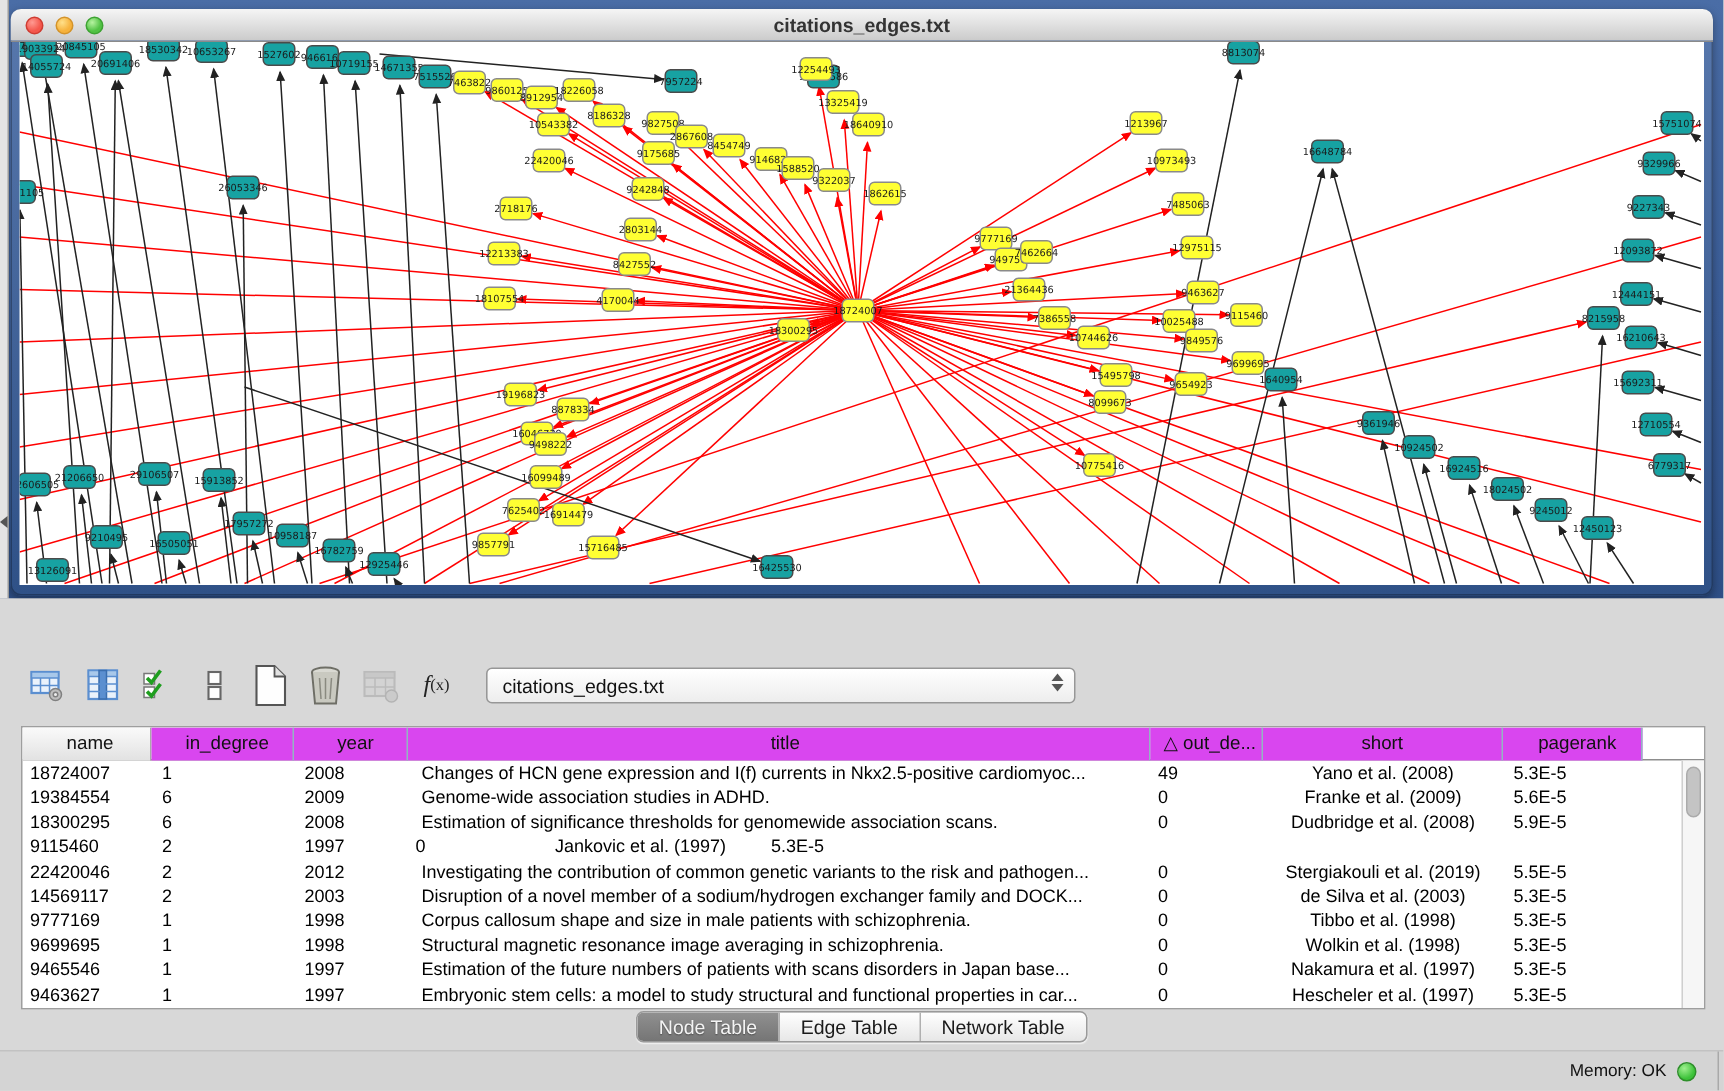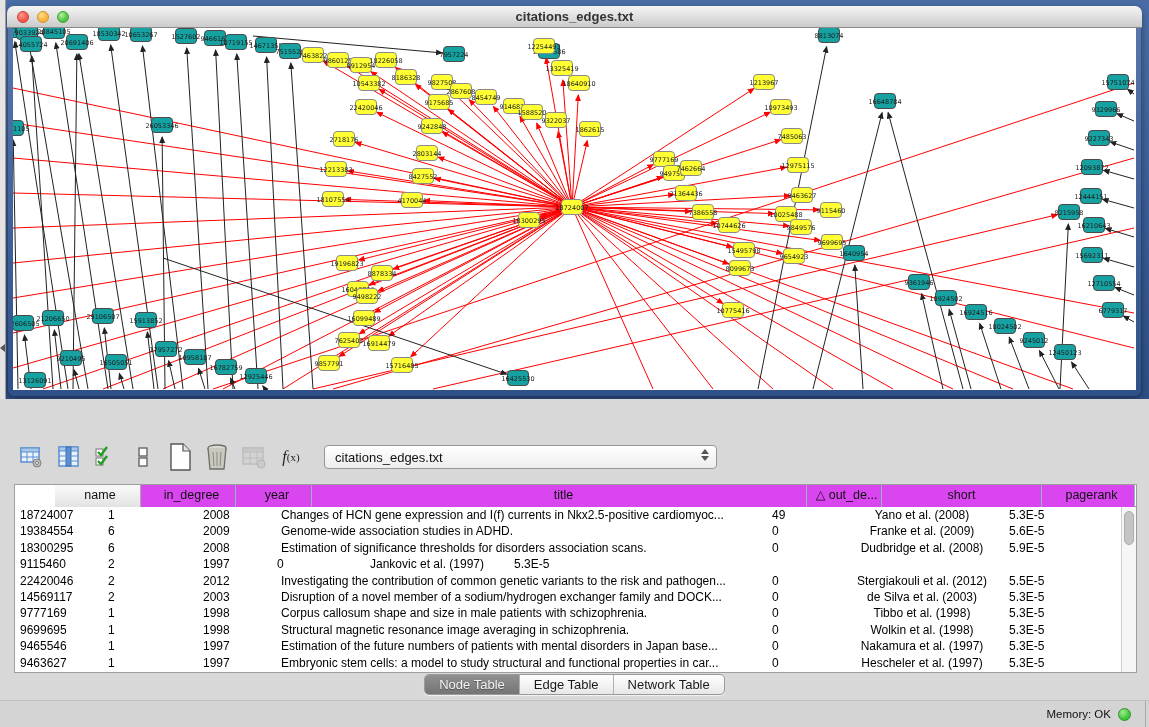--- a/index.html
+++ b/index.html
@@ -53,21 +53,21 @@
   .fx { font-size:14px; color:#222; font-family:"Liberation Serif", serif; }
   .fx i { font-size:16px; }
   .combo { margin-left:10px; width:393px; height:24px; border:1px solid #979797; border-radius:4px;
     background:linear-gradient(#ffffff,#ededed); display:flex; align-items:center;
     font-size:13px; color:#111; padding-left:10px; position:relative; }
   .combo .arrows { position:absolute; right:7px; top:3px; display:flex; flex-direction:column; gap:2px; }
   .combo .up { width:0;height:0;border-left:4px solid transparent;border-right:4px solid transparent;border-bottom:5px solid #555; }
   .combo .dn { width:0;height:0;border-left:4px solid transparent;border-right:4px solid transparent;border-top:5px solid #555; }
 
   .table-wrap { position:absolute; left:14px; top:85px; width:1123px; height:189px;
-    background:#ffffff; border:1px solid #9e9e9e; overflow:hidden;padding-left:40px; }
+    background:#ffffff; border:1px solid #9e9e9e; overflow:hidden; }
   .thead { display:flex; height:22px; border-bottom:1px solid #8d8d8d; background:#fff; }
   .th { height:22px; line-height:21px; font-size:12.5px; color:#111; text-align:center;
     background:#d946ef; border-right:1px solid #94b4c2; overflow:hidden; white-space:nowrap; }
   .th.c0 { background:linear-gradient(#fafafa,#e2e2e2); border-right:1px solid #aaa; }
   .tbody { position:absolute; left:0; top:22px; right:15px; bottom:0; overflow:hidden; }
   .tr { display:flex; height:16.4px; line-height:16.4px; font-size:12px; color:#000; white-space:nowrap; }
   .td { overflow:hidden; white-space:nowrap; }
   .c0 { width:86px;  padding-left:5px;  flex:0 0 86px; }
   .c1 { width:95px;  padding-left:7px;  flex:0 0 95px; }
   .c2 { width:76px;  padding-left:7px;  flex:0 0 76px; }
@@ -776,40 +776,40 @@
             <div class="td c2">2009</div>
             <div class="td c3">Genome-wide association studies in ADHD.</div>
             <div class="td c4">0</div>
             <div class="td c5">Franke et al. (2009)</div>
             <div class="td c6">5.6E-5</div>
           </div>
           <div class="tr">
             <div class="td c0">18300295</div>
             <div class="td c1">6</div>
             <div class="td c2">2008</div>
-            <div class="td c3">Estimation of significance thresholds for disorders association scans.</div>
+            <div class="td c3">Estimation of significance thresholds for genomewide association scans.</div>
             <div class="td c4">0</div>
             <div class="td c5">Dudbridge et al. (2008)</div>
             <div class="td c6">5.9E-5</div>
           </div>
           <div class="tr">
             <div class="td c0">9115460</div>
             <div class="td c1">2</div>
             <div class="td c2">1997</div>
             <div class="td c4">0</div>
             <div class="td c5">Jankovic et al. (1997)</div>
             <div class="td c6">5.3E-5</div>
           </div>
           <div class="tr">
             <div class="td c0">22420046</div>
             <div class="td c1">2</div>
             <div class="td c2">2012</div>
             <div class="td c3">Investigating the contribution of common genetic variants to the risk and pathogen...</div>
             <div class="td c4">0</div>
-            <div class="td c5">Stergiakouli et al. (2012)</div>
+            <div class="td c5">Stergiakouli et al. (2019)</div>
             <div class="td c6">5.5E-5</div>
           </div>
           <div class="tr">
             <div class="td c0">14569117</div>
             <div class="td c1">2</div>
             <div class="td c2">2003</div>
             <div class="td c3">Disruption of a novel member of a sodium/hydrogen exchanger family and DOCK...</div>
             <div class="td c4">0</div>
             <div class="td c5">de Silva et al. (2003)</div>
             <div class="td c6">5.3E-5</div>
@@ -829,21 +829,21 @@
             <div class="td c2">1998</div>
             <div class="td c3">Structural magnetic resonance image averaging in schizophrenia.</div>
             <div class="td c4">0</div>
             <div class="td c5">Wolkin et al. (1998)</div>
             <div class="td c6">5.3E-5</div>
           </div>
           <div class="tr">
             <div class="td c0">9465546</div>
             <div class="td c1">1</div>
             <div class="td c2">1997</div>
-            <div class="td c3">Estimation of the future numbers of patients with mental disorders in Japan base...</div>
+            <div class="td c3">Estimation of the future numbers of patients with scans disorders in Japan base...</div>
             <div class="td c4">0</div>
             <div class="td c5">Nakamura et al. (1997)</div>
             <div class="td c6">5.3E-5</div>
           </div>
           <div class="tr">
             <div class="td c0">9463627</div>
             <div class="td c1">1</div>
             <div class="td c2">1997</div>
             <div class="td c3">Embryonic stem cells: a model to study structural and functional properties in car...</div>
             <div class="td c4">0</div>

